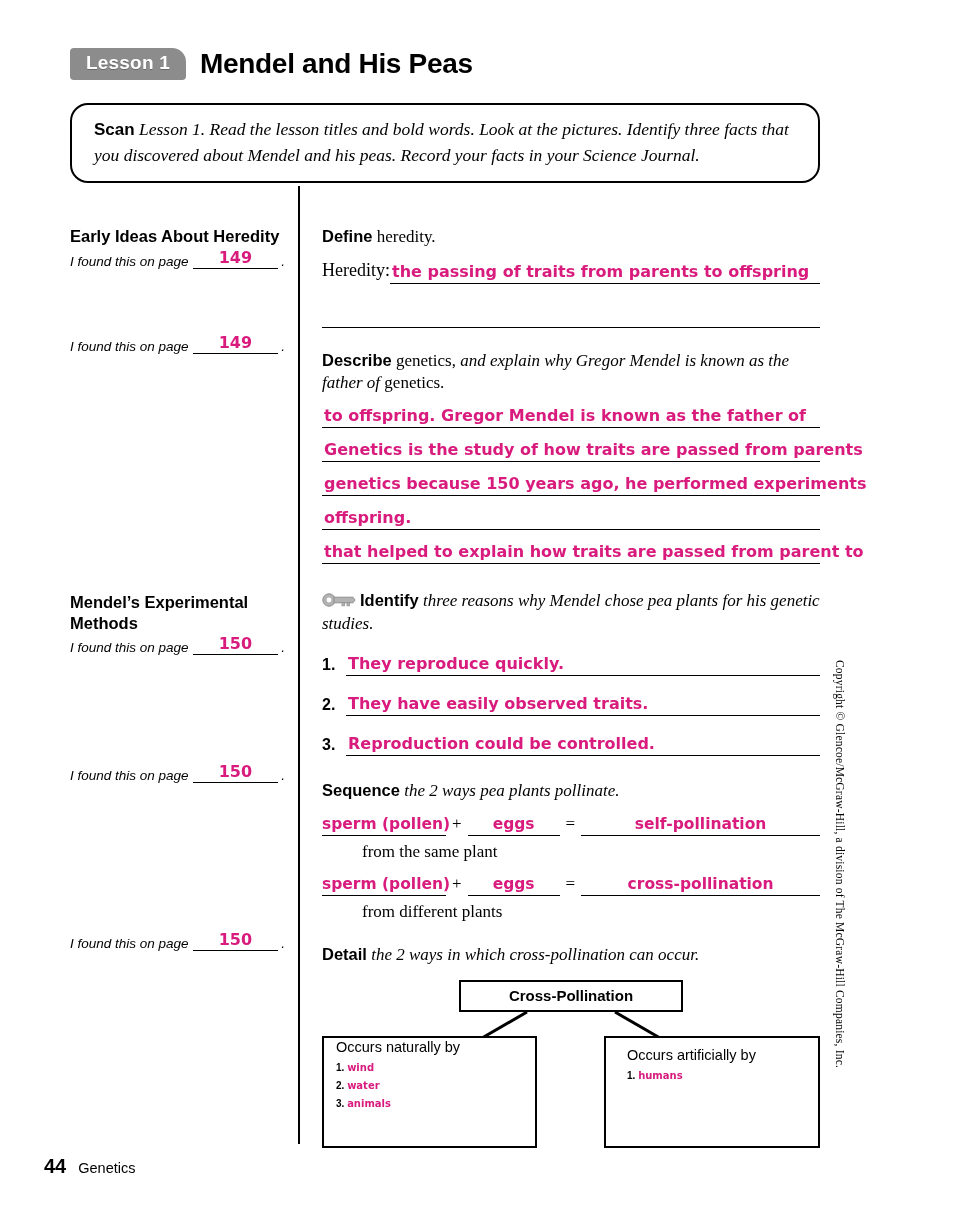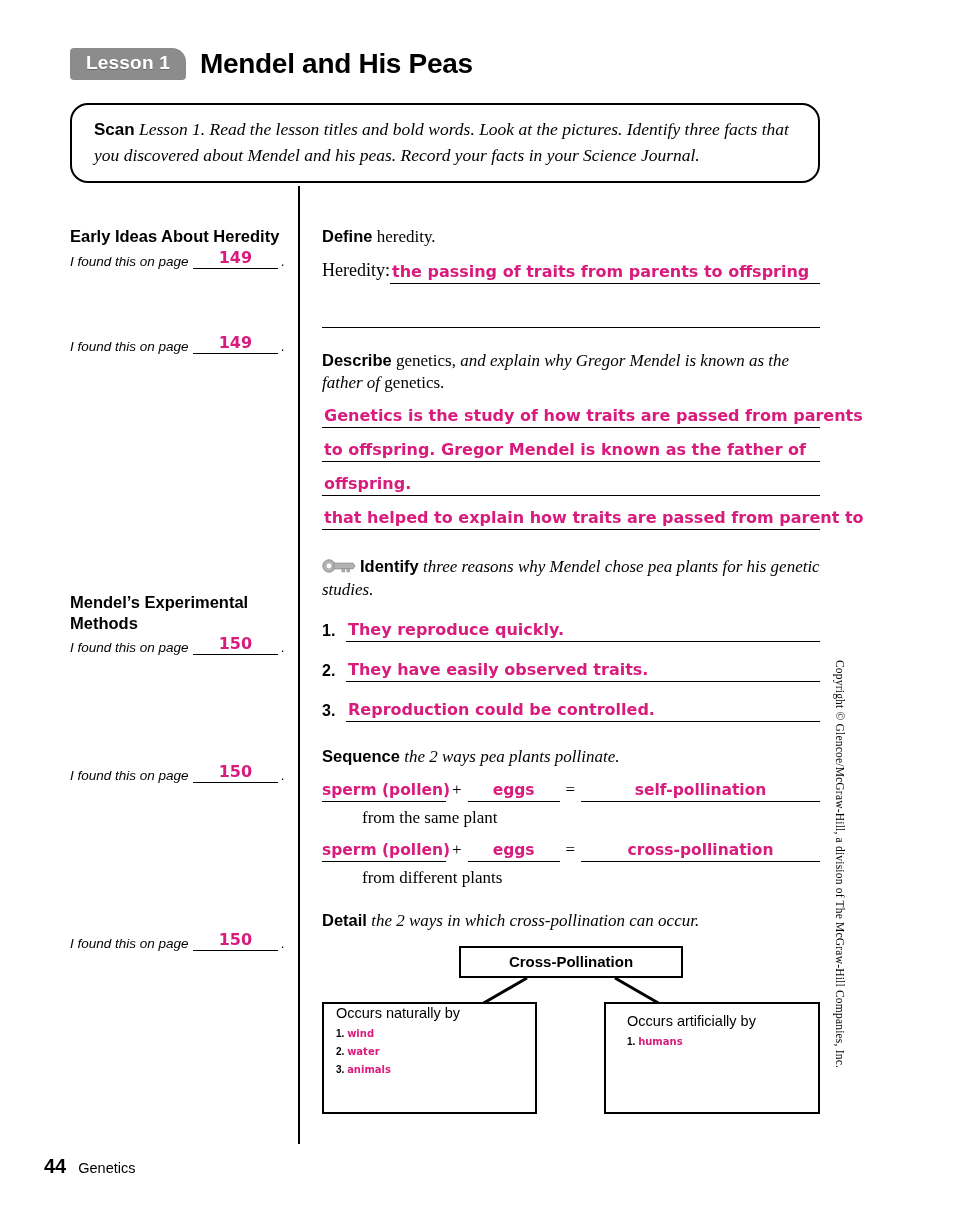--- a/index.html
+++ b/index.html
@@ -272,24 +272,27 @@
         </span>
       </div>
       <div class="ans-line" style="margin-top:14px"></div>
     </div>
 
     <div style="margin-top:22px">
       <div class="prompt">
         <span class="cue">Describe</span><span> genetics, </span><span class="it">and explain why Gregor Mendel is known as the father of</span><span> genetics.</span>
       </div>
       <div class="ans-line">
+          <span class="txt">to offspring. Gregor Mendel is known as the father of</span>
+        </div>
+      <div class="ans-line">
           <span class="txt">Genetics is the study of how traits are passed from parents</span>
         </div>
       <div class="ans-line">
-          <span class="txt">to offspring. Gregor Mendel is known as the father of</span>
+          <span class="txt">genetics because 150 years ago, he performed experiments</span>
         </div>
       <div class="ans-line">
           <span class="txt">offspring.</span>
         </div>
       <div class="ans-line">
           <span class="txt">that helped to explain how traits are passed from parent to</span>
         </div>
     </div>
 
     <div style="margin-top:26px">

